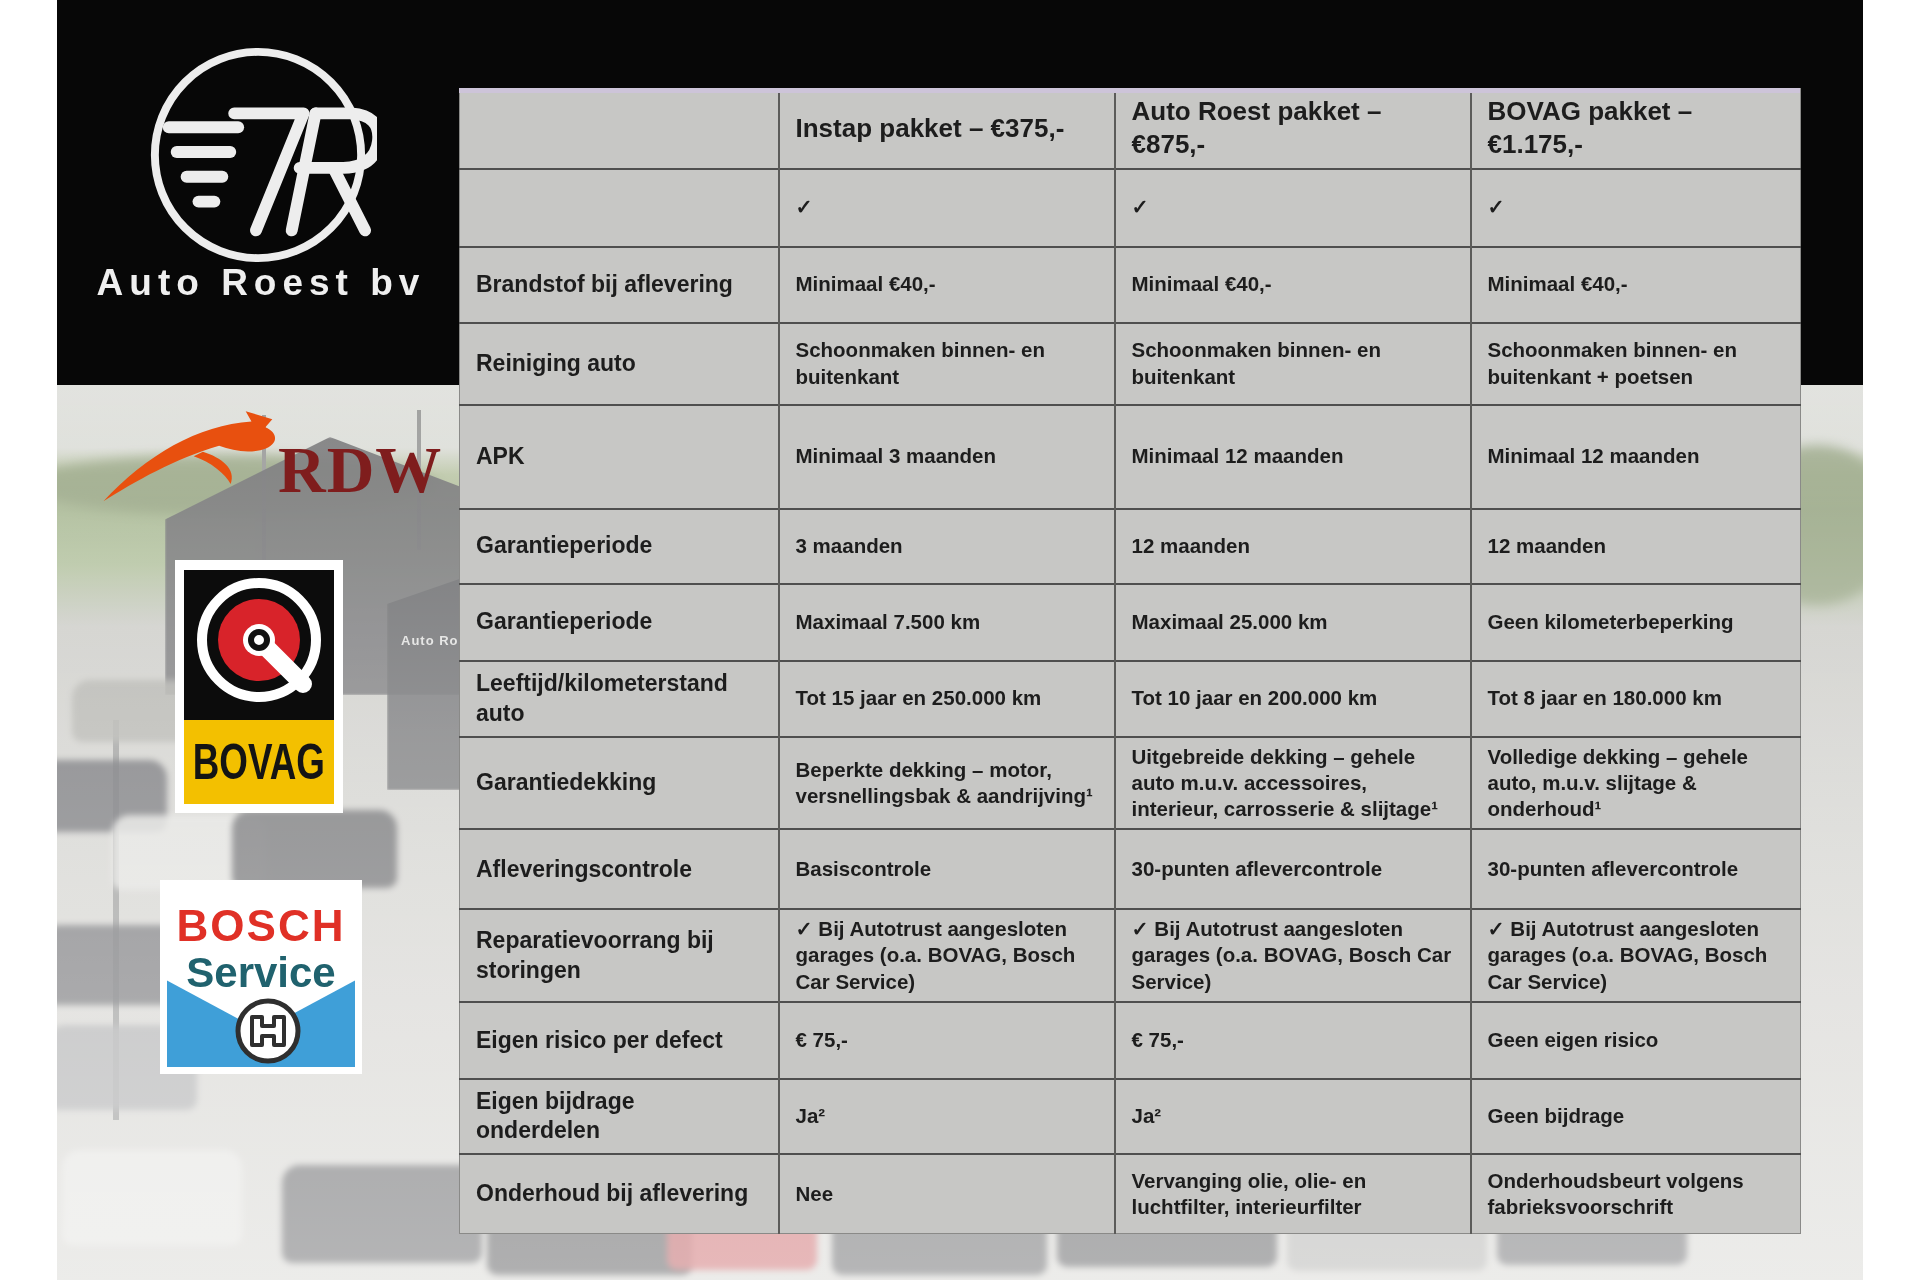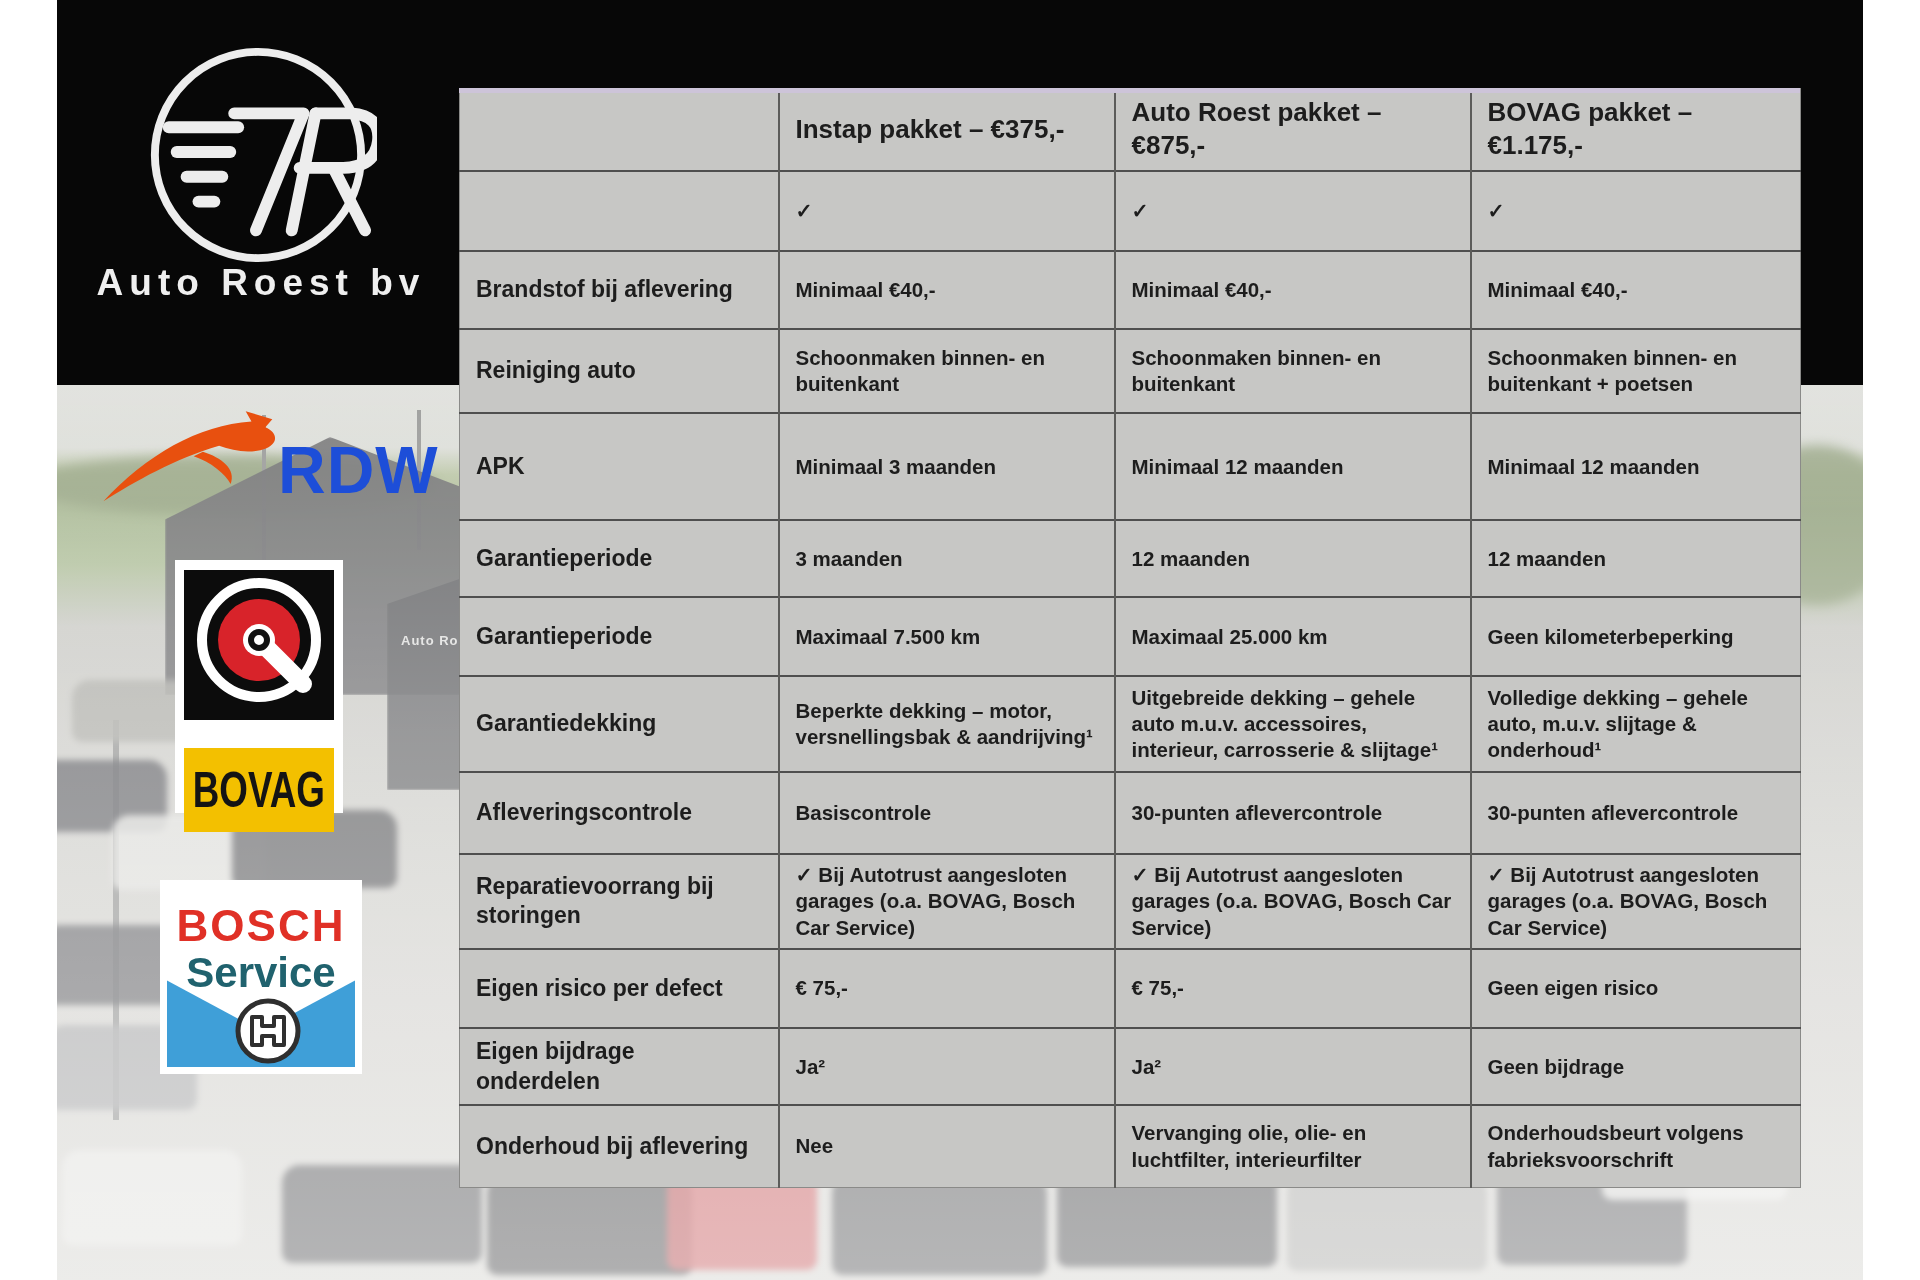--- a/index.html
+++ b/index.html
@@ -26,28 +26,28 @@
                  font-weight:700;letter-spacing:1px;opacity:.9;}
   .pole{position:absolute;background:#7c7d7b;filter:blur(.5px);}
   .car{position:absolute;border-radius:18px 18px 10px 10px;filter:blur(3px);opacity:.85;}
   .wash{position:absolute;inset:0;
         background:linear-gradient(180deg,rgba(255,255,255,.28) 0%,rgba(255,255,255,.44) 40%,
                    rgba(255,255,255,.60) 100%);}
 
   
   .rdw{position:absolute;left:100px;top:408px;width:310px;height:110px;}
   .rdw-swoosh{position:absolute;left:0;top:0;width:185px;height:100px;}
-  .rdw-word{position:absolute;left:178px;top:24px;font-family:Liberation Sans, sans-serif;
-            font-weight:700;font-size:66px;color:#1d4ed8;letter-spacing:1px;}
+  .rdw-word{position:absolute;left:178px;top:24px;font-family:Liberation Serif, serif;
+            font-weight:700;font-size:66px;color:#7f1d1d;letter-spacing:1px;}
 
   .bovag{position:absolute;left:175px;top:560px;width:168px;height:253px;background:#ffffff;
          padding:0;box-sizing:border-box;}
   .bovag-target{position:absolute;left:9px;top:10px;width:150px;height:150px;}
   .bovag-band{position:absolute;left:9px;top:160px;width:150px;height:84px;background:#f3c000;
-              display:flex;align-items:center;justify-content:center;margin-top:28px;}
+              display:flex;align-items:center;justify-content:center;}
   .bovag-word{font-size:40px;font-weight:700;color:#141414;transform:scaleY(1.25) scaleX(.92);
               letter-spacing:0px;}
 
   .bosch{position:absolute;left:160px;top:880px;width:202px;height:194px;background:#ffffff;
          box-sizing:border-box;padding:7px;}
   .bosch-inner{position:relative;width:100%;height:100%;background:#3f9fd8;}
   .bosch-shield{position:absolute;left:0;top:0;width:100%;height:100%;background:#ffffff;
                 clip-path:polygon(0 0,100% 0,100% 52%,50% 80%,0 52%);}
   .bosch-l1{position:absolute;left:0;top:14px;width:100%;text-align:center;color:#e03026;
             font-size:44px;font-weight:700;letter-spacing:2px;}
@@ -203,20 +203,26 @@
         <td>3 maanden</td>
         <td>12 maanden</td>
         <td>12 maanden</td>
       </tr>
       <tr style="height:77px">
         <td>Garantieperiode</td>
         <td>Maximaal 7.500 km</td>
         <td>Maximaal 25.000 km</td>
         <td>Geen kilometerbeperking</td>
       </tr>
+      <tr style="height:76px">
+        <td>Leeftijd/kilometerstand auto</td>
+        <td>Tot 15 jaar en 250.000 km</td>
+        <td>Tot 10 jaar en 200.000 km</td>
+        <td>Tot 8 jaar en 180.000 km</td>
+      </tr>
       <tr style="height:89px">
         <td>Garantiedekking</td>
         <td>Beperkte dekking – motor, versnellingsbak &amp; aandrijving¹</td>
         <td>Uitgebreide dekking – gehele auto m.u.v. accessoires, interieur, carrosserie &amp; slijtage¹</td>
         <td>Volledige dekking – gehele auto, m.u.v. slijtage &amp; onderhoud¹</td>
       </tr>
       <tr style="height:80px">
         <td>Afleveringscontrole</td>
         <td>Basiscontrole</td>
         <td>30-punten aflevercontrole</td>

